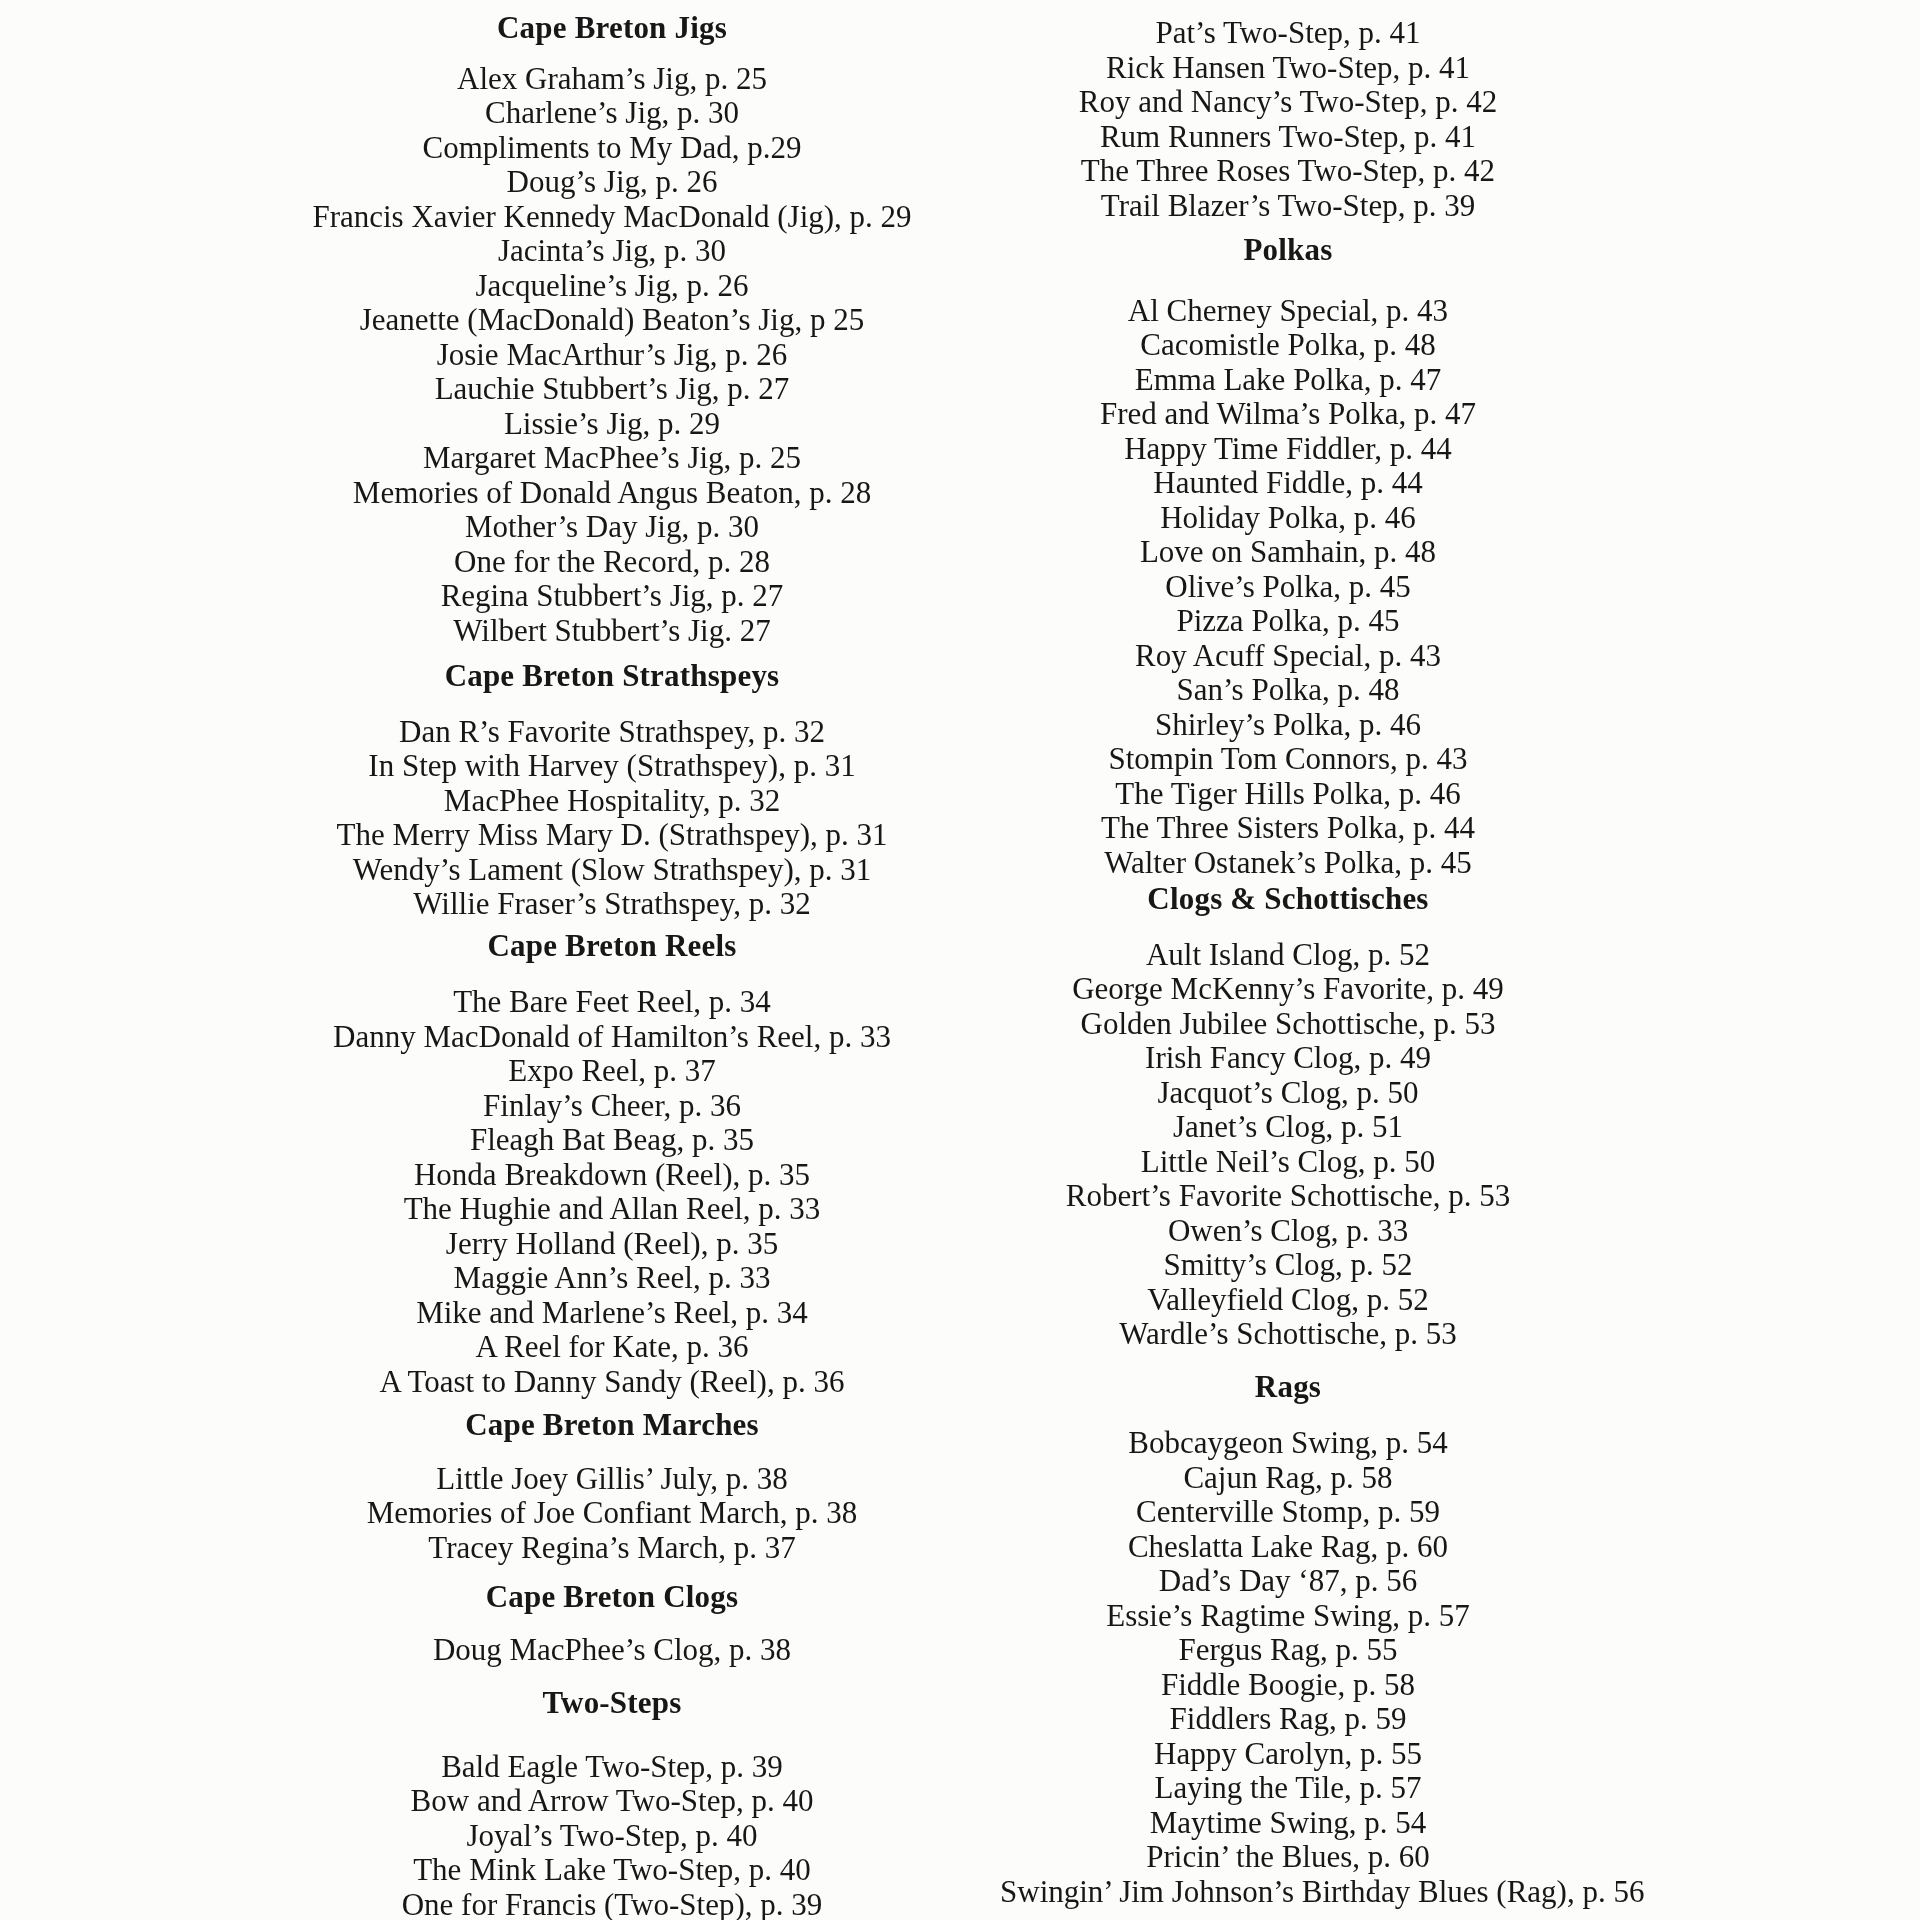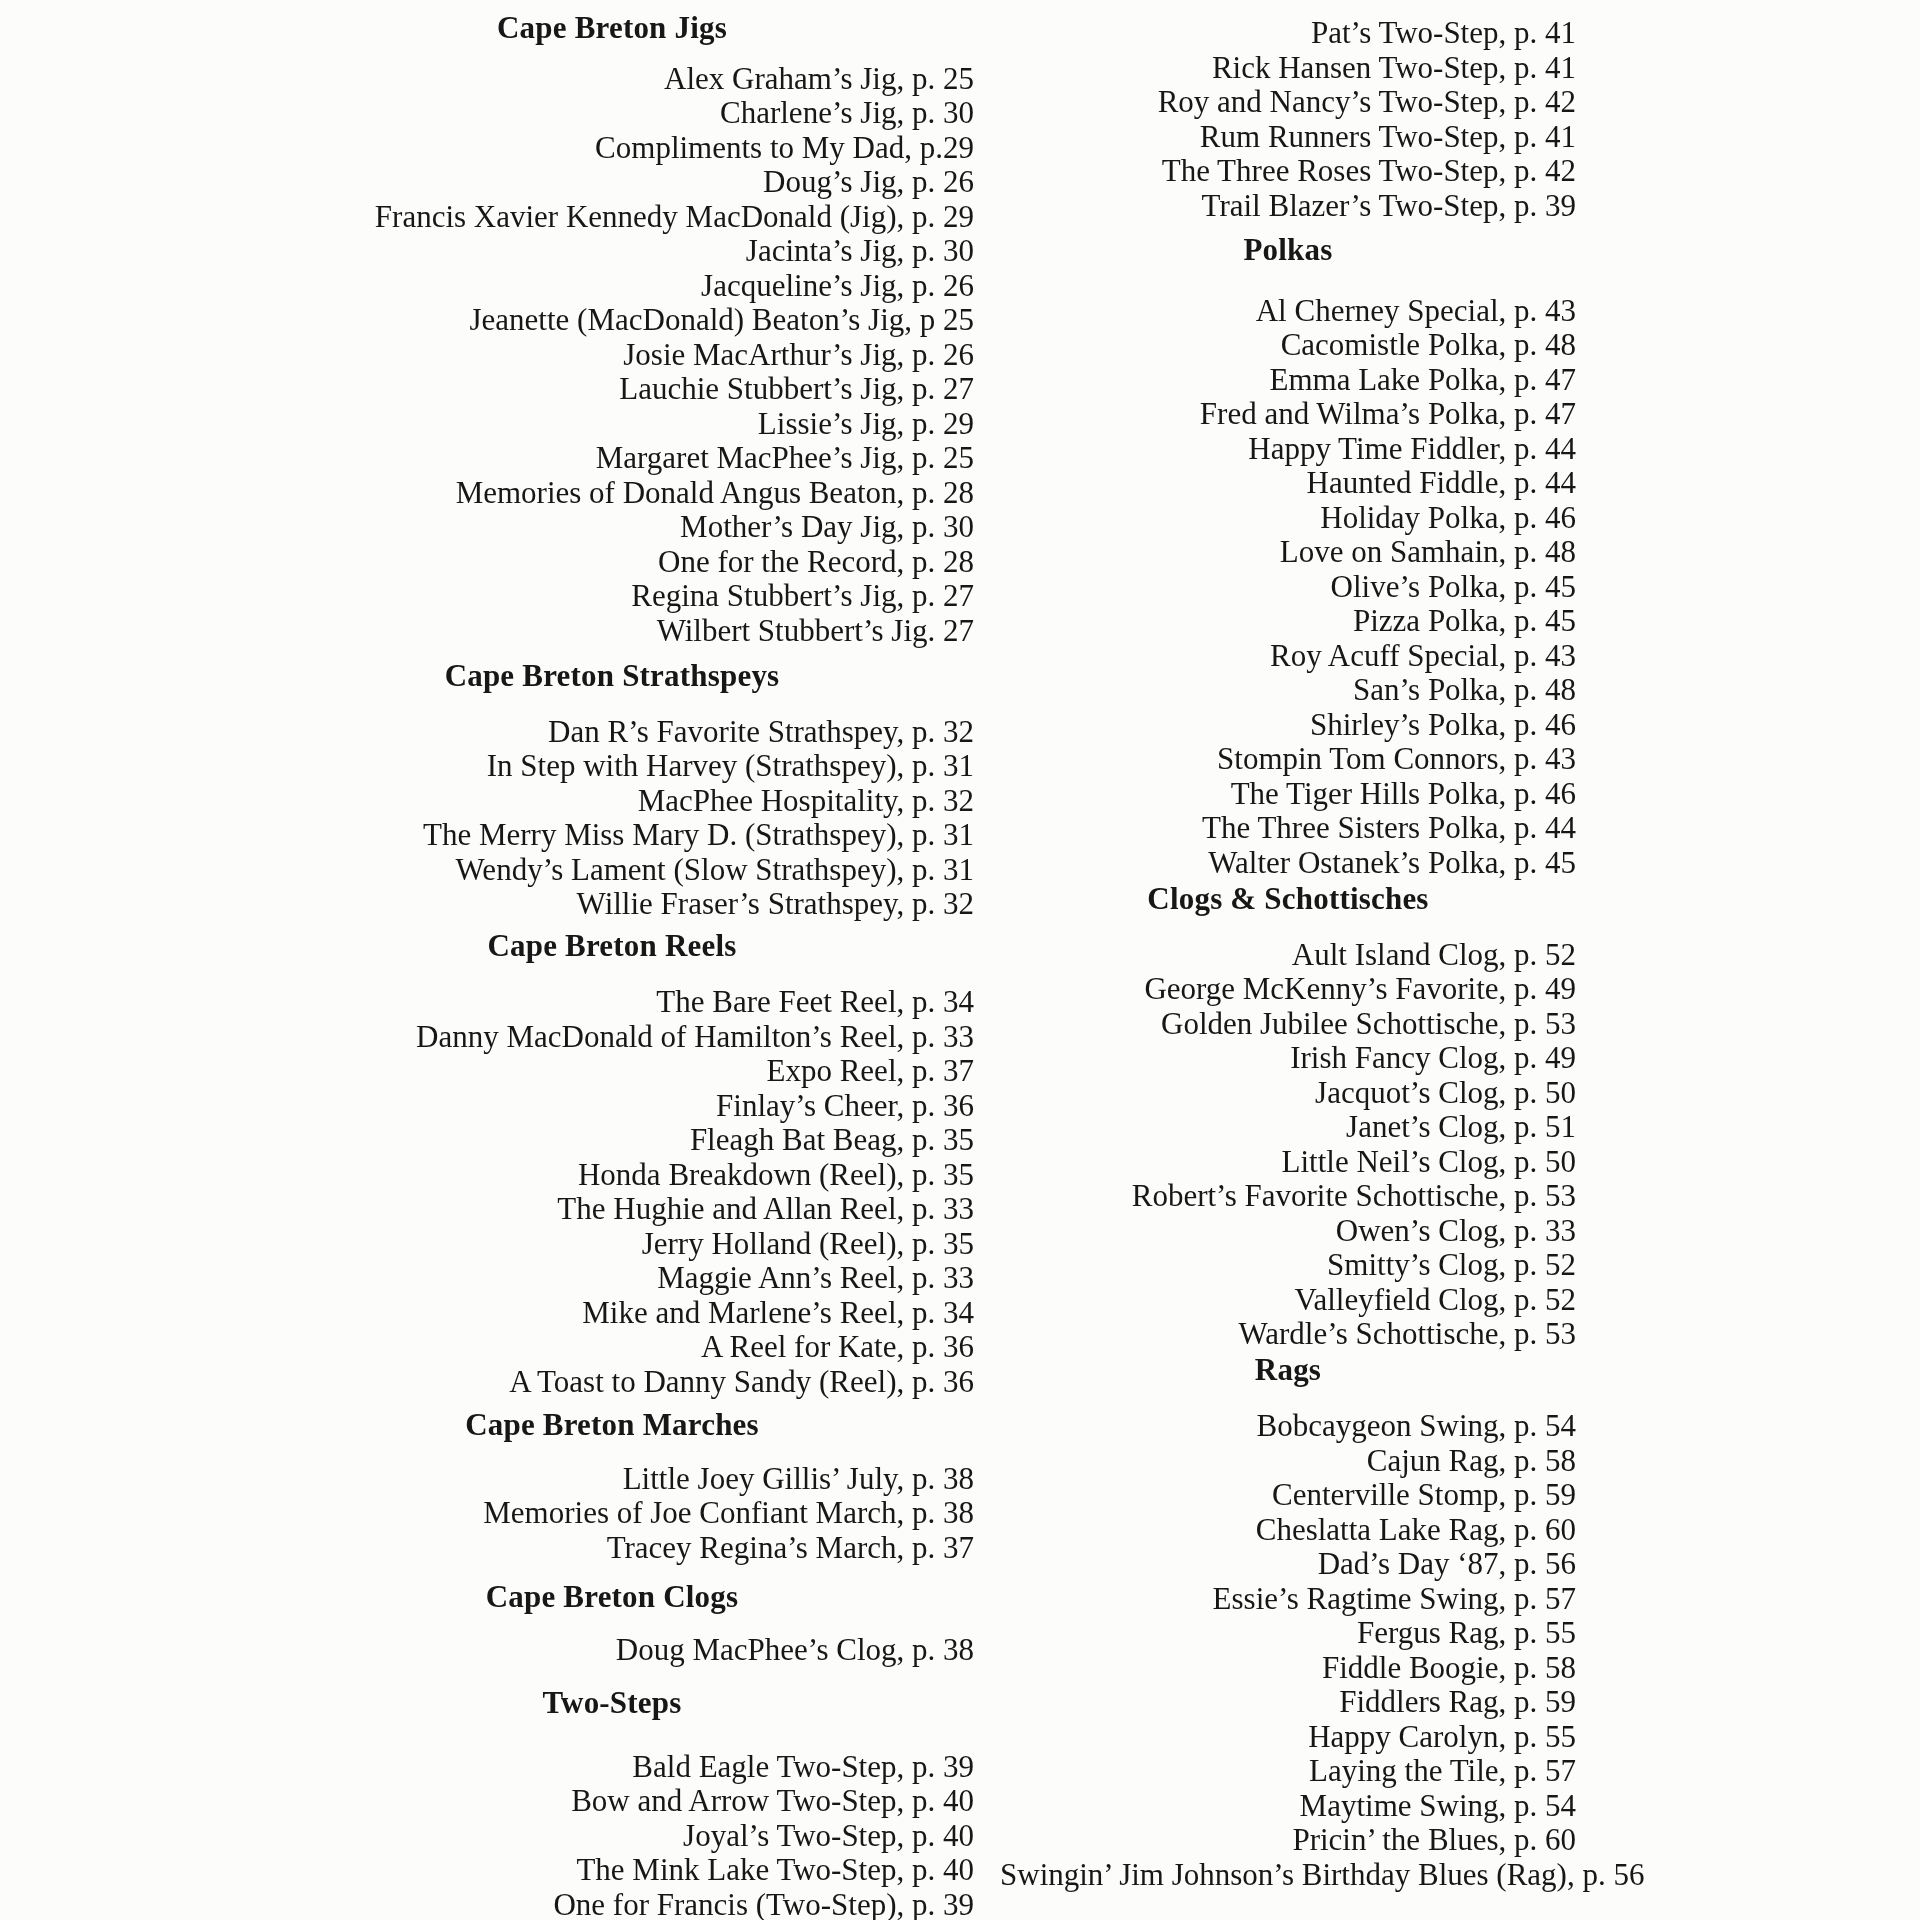--- a/index.html
+++ b/index.html
@@ -34,21 +34,21 @@
     left: 1000px;
     width: 576px;
   }
   .heading {
     font-weight: bold;
     text-align: center;
     white-space: nowrap;
     letter-spacing: 0.2px;
   }
   .items {
-    text-align: right;
+    text-align: center;
   }
   .entry {
     white-space: nowrap;
   }
   
   .col-left  .sec-0 .heading { margin-top: 11px; }
   .col-left  .sec-0 .items   { margin-top: 16px; }
   .col-left  .sec-1 .heading { margin-top: 11px; }
   .col-left  .sec-1 .items   { margin-top: 21px; }
   .col-left  .sec-2 .heading { margin-top: 7px;  }
@@ -58,21 +58,21 @@
   .col-left  .sec-4 .heading { margin-top: 15px; }
   .col-left  .sec-4 .items   { margin-top: 18px; }
   .col-left  .sec-5 .heading { margin-top: 19px; }
   .col-left  .sec-5 .items   { margin-top: 29px; }
 
   .col-right .sec-0 .items   { margin-top: 16px; }
   .col-right .sec-1 .heading { margin-top: 10px; }
   .col-right .sec-1 .items   { margin-top: 26px; }
   .col-right .sec-2 .heading { margin-top: 2px;  }
   .col-right .sec-2 .items   { margin-top: 21px; }
-  .col-right .sec-3 .heading { margin-top: 1px;  }
+  .col-right .sec-3 .heading { margin-top: 18px;  }
   .col-right .sec-3 .items   { margin-top: 22px; }
 </style>
 </head>
 <body>
 
 <div class="page">
   <div class="col col-left">
       <div class="section sec-0">
         <div class="heading">Cape Breton Jigs</div>
         <div class="items">

